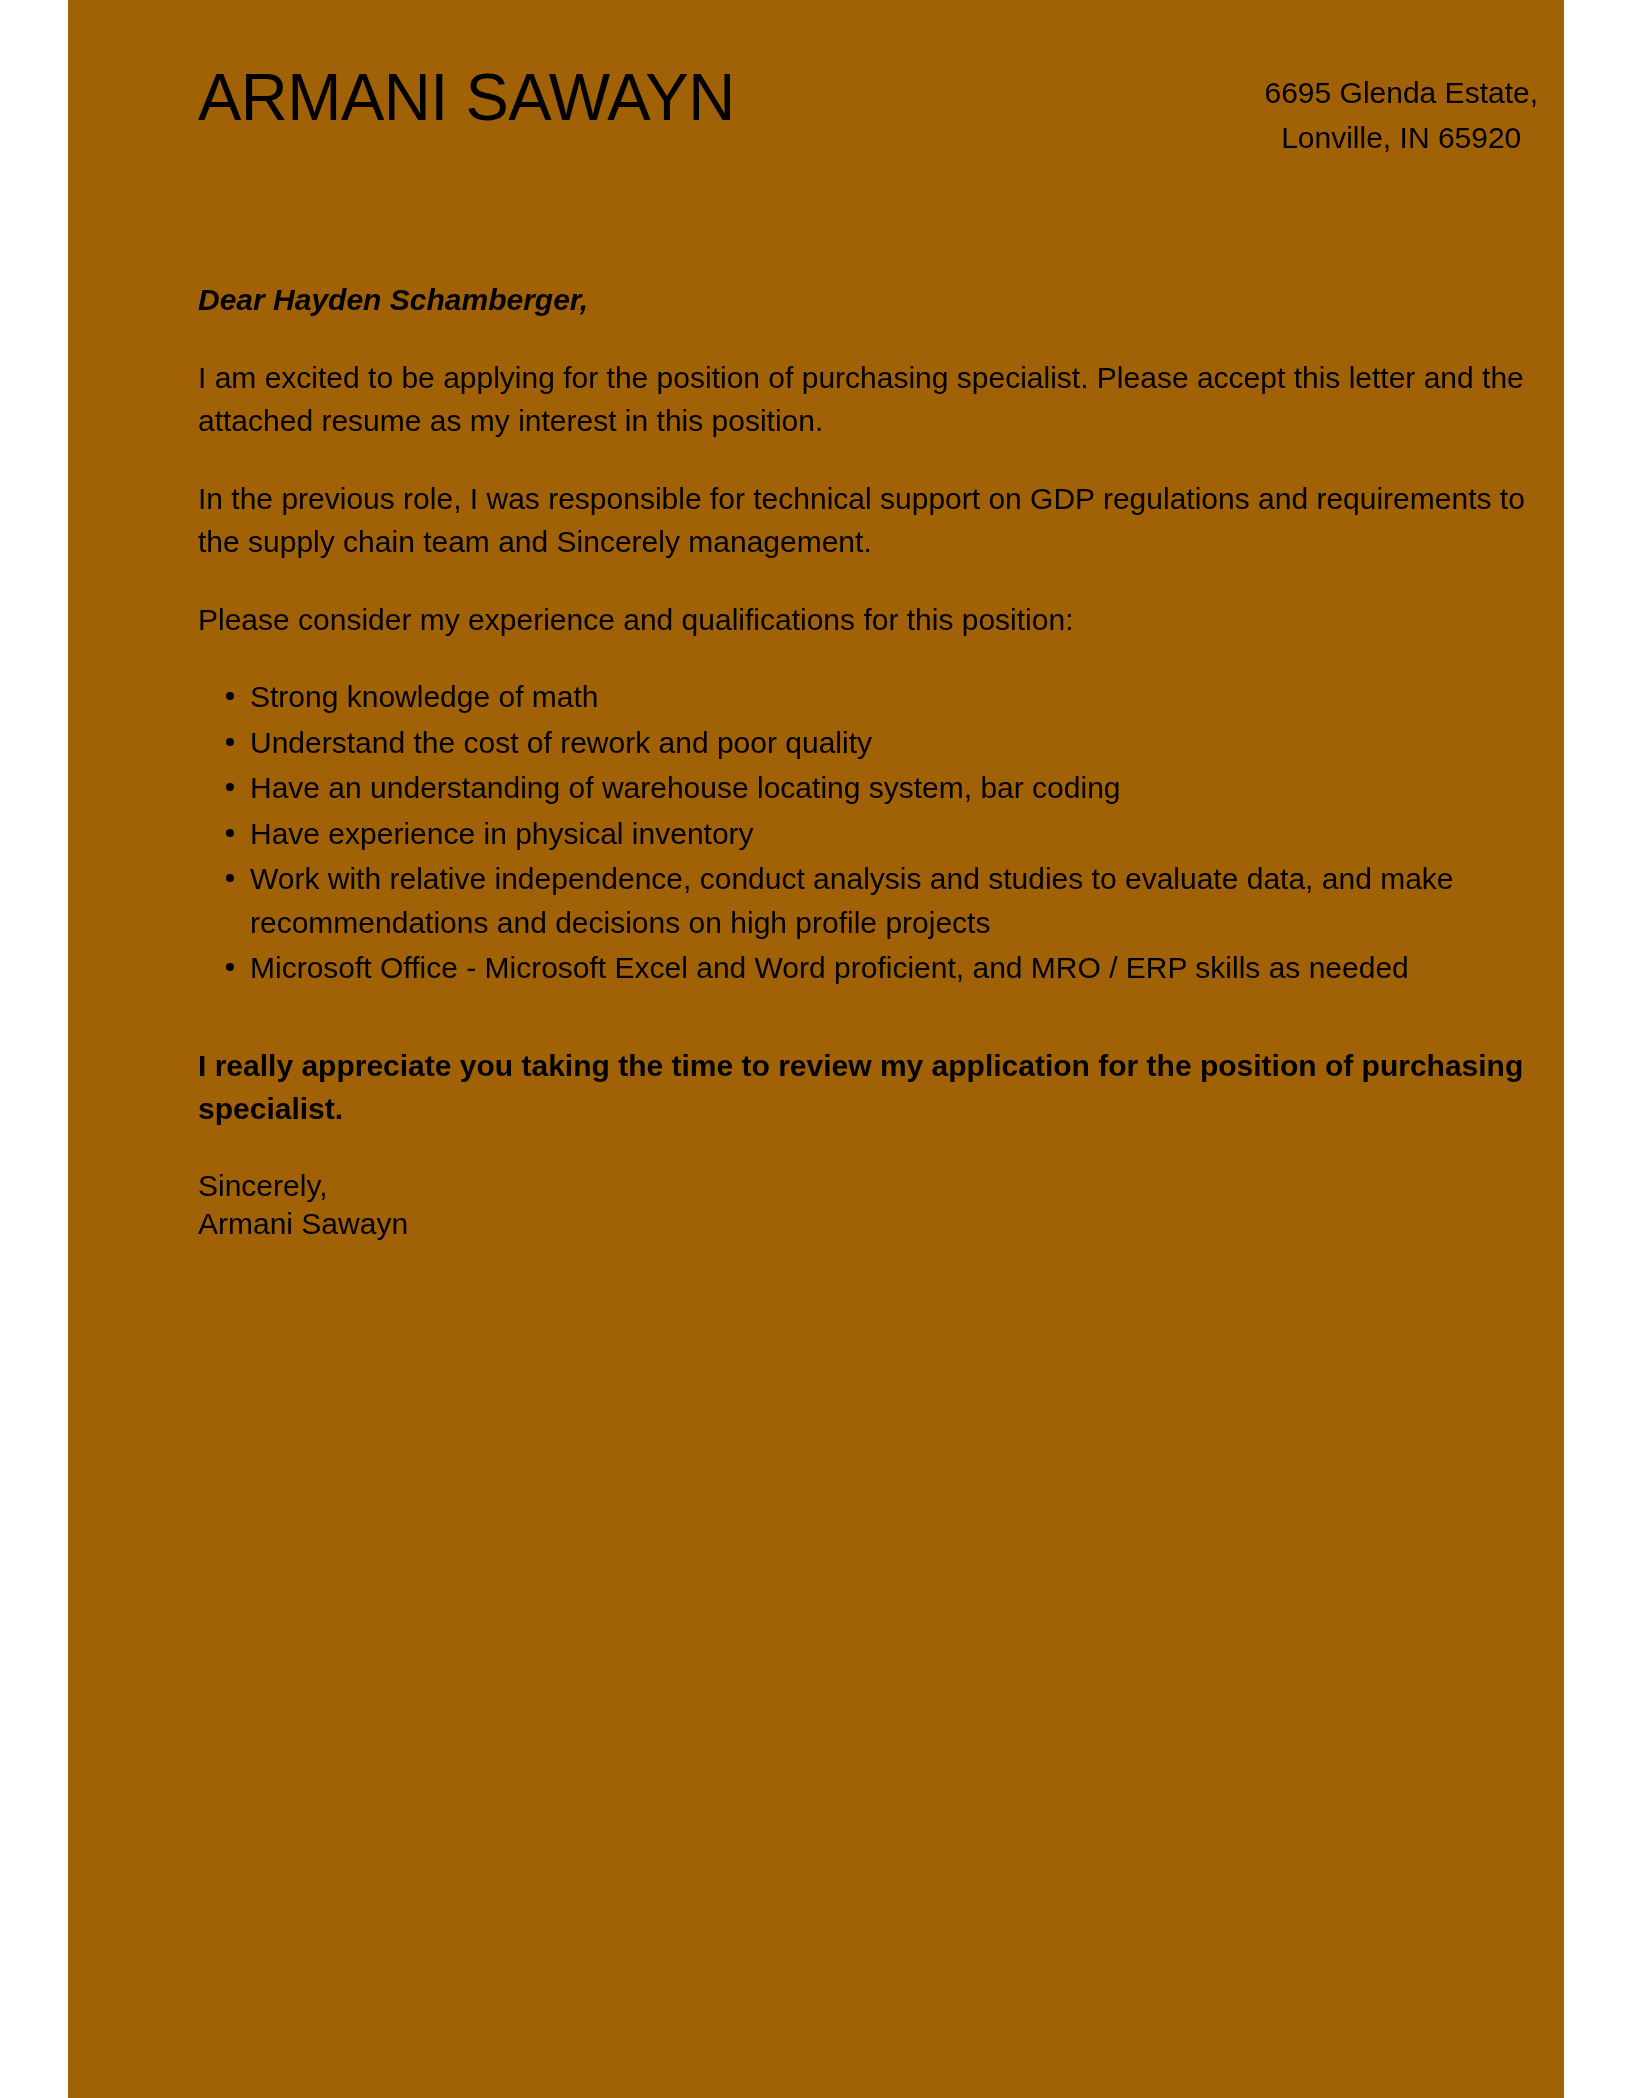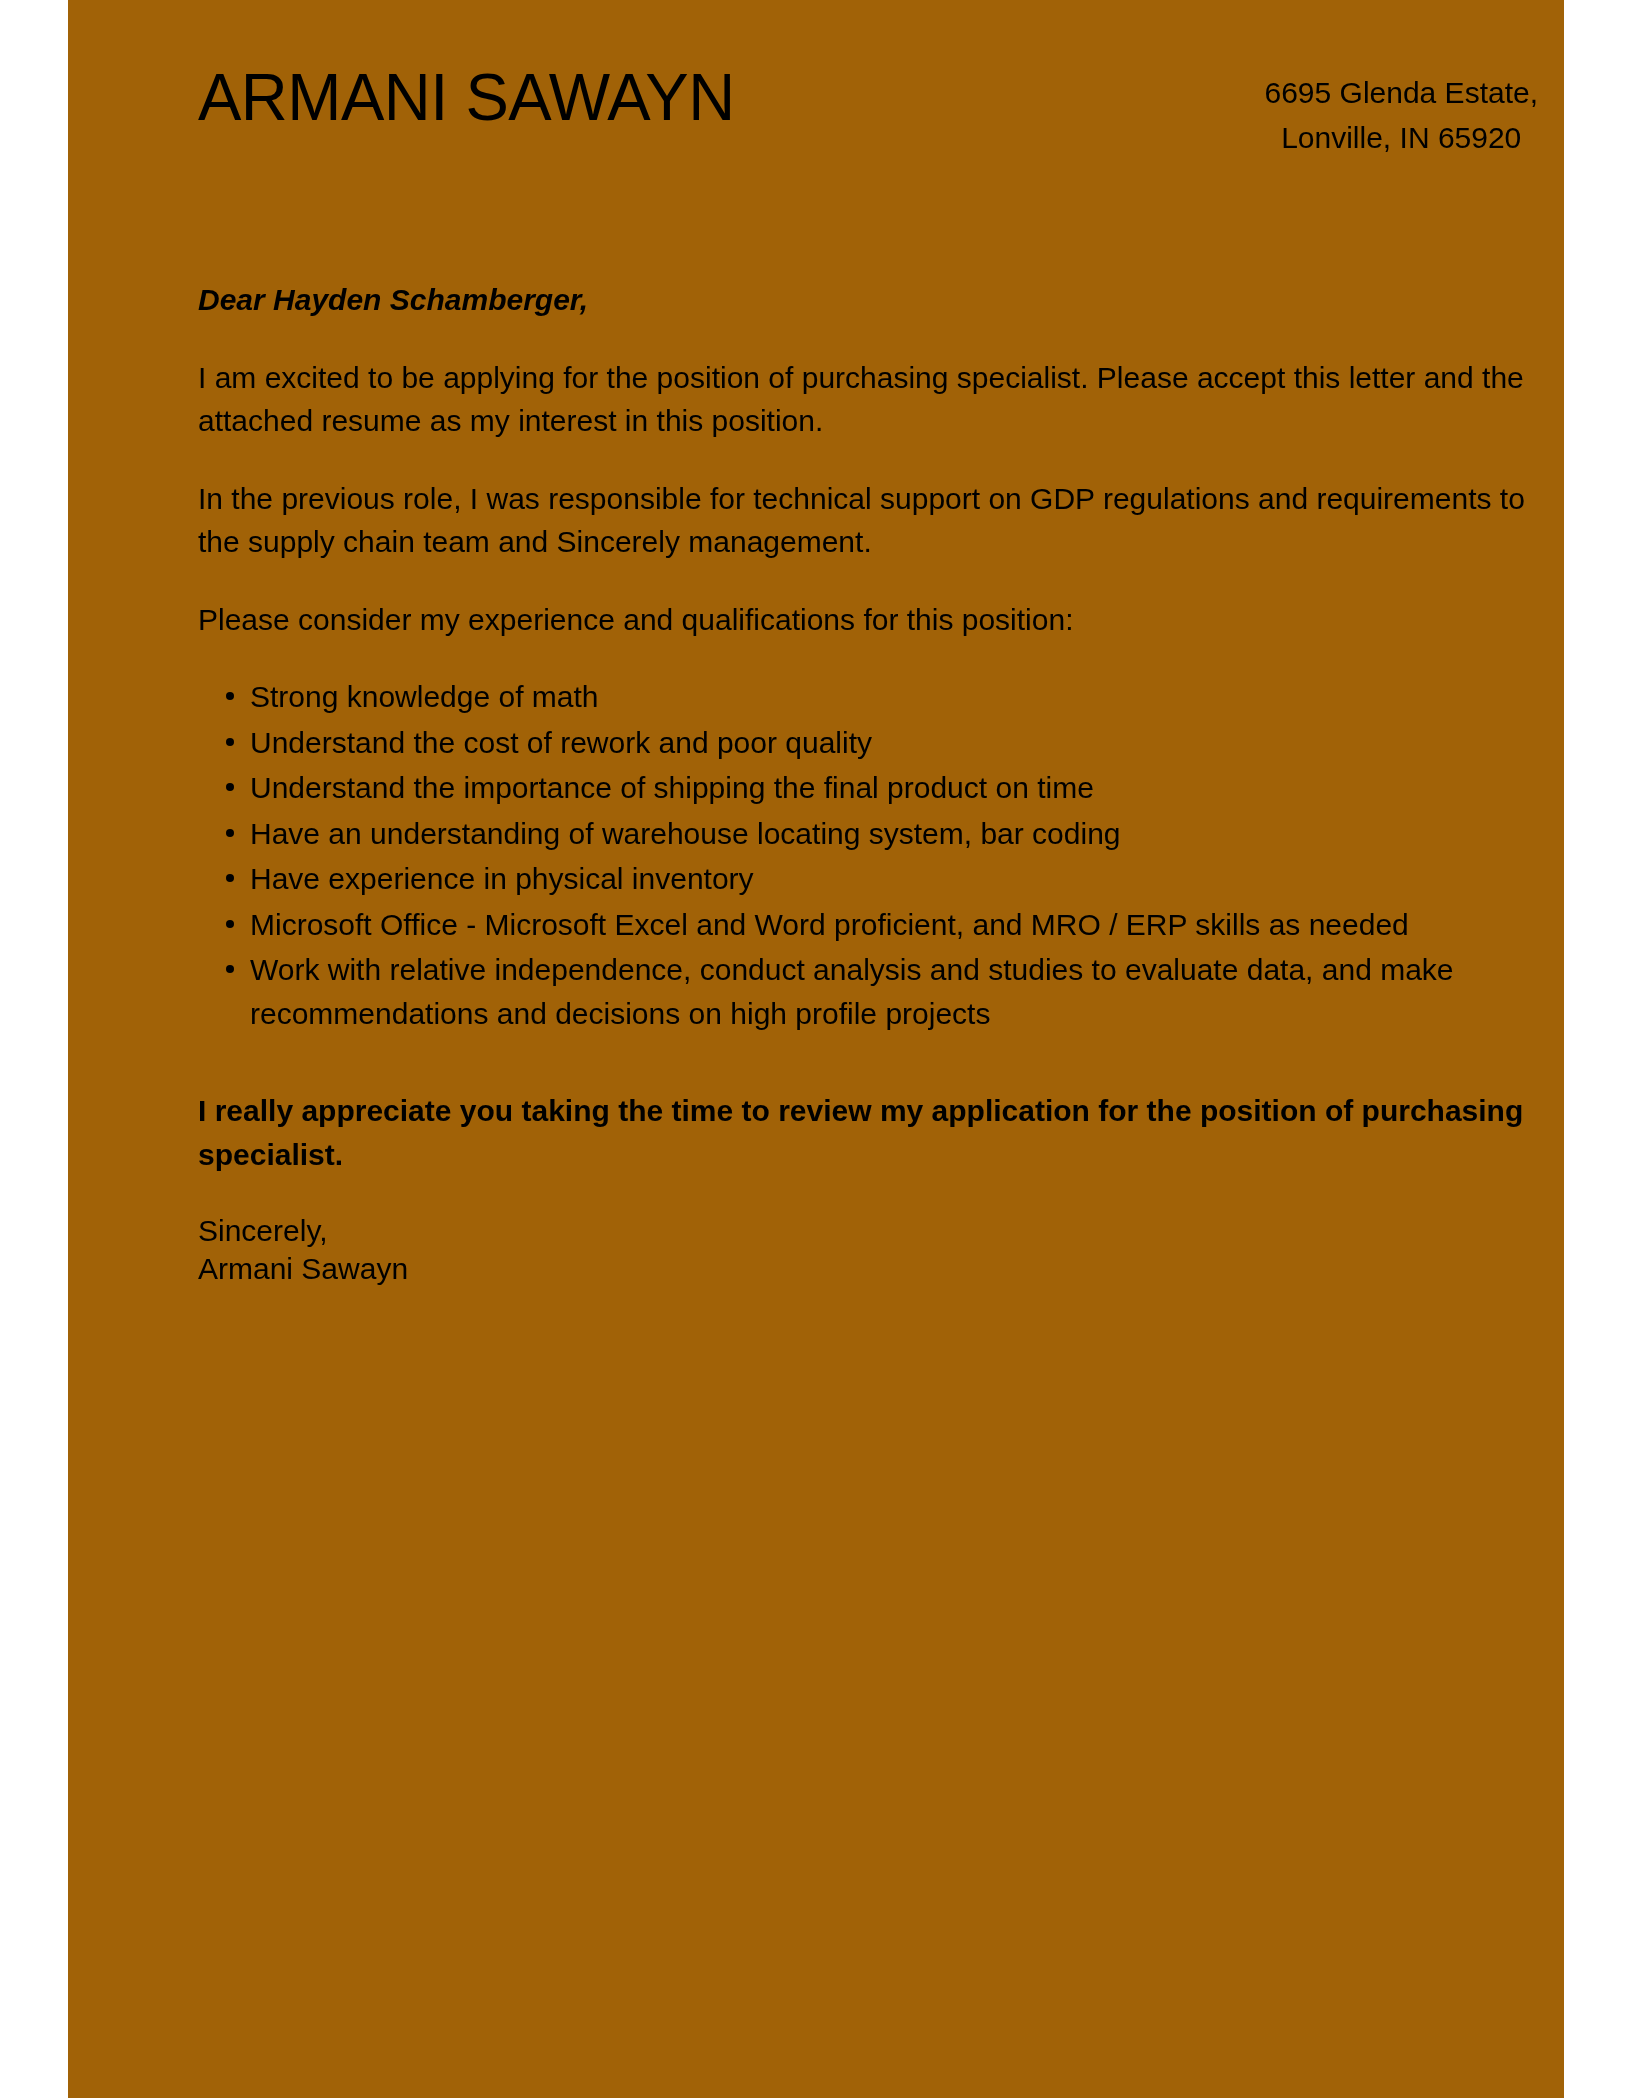--- a/index.html
+++ b/index.html
@@ -153,25 +153,24 @@
 
       <p class="paragraph">I am excited to be applying for the position of purchasing specialist. Please accept this letter and the attached resume as my interest in this position.</p>
 
       <p class="paragraph">In the previous role, I was responsible for technical support on GDP regulations and requirements to the supply chain team and Sincerely management.</p>
 
       <p class="paragraph">Please consider my experience and qualifications for this position:</p>
 
       <ul class="qualifications-list">
         <li class="qualification-item">Strong knowledge of math</li>
         <li class="qualification-item">Understand the cost of rework and poor quality</li>
-        <li class="qualification-item">Understand the importance of shipping the final product on time</li>
         <li class="qualification-item">Have an understanding of warehouse locating system, bar coding</li>
         <li class="qualification-item">Have experience in physical inventory</li>
+        <li class="qualification-item">Work with relative independence, conduct analysis and studies to evaluate data, and make recommendations and decisions on high profile projects</li>
         <li class="qualification-item">Microsoft Office - Microsoft Excel and Word proficient, and MRO / ERP skills as needed</li>
-        <li class="qualification-item">Work with relative independence, conduct analysis and studies to evaluate data, and make recommendations and decisions on high profile projects</li>
       </ul>
 
       <p class="paragraph is-bold closing-paragraph">I really appreciate you taking the time to review my application for the position of purchasing specialist.</p>
 
       <div class="signature-block">
         <span class="signature-line">Sincerely,</span>
         <span class="signature-line">Armani Sawayn</span>
       </div>
 
     </div>

